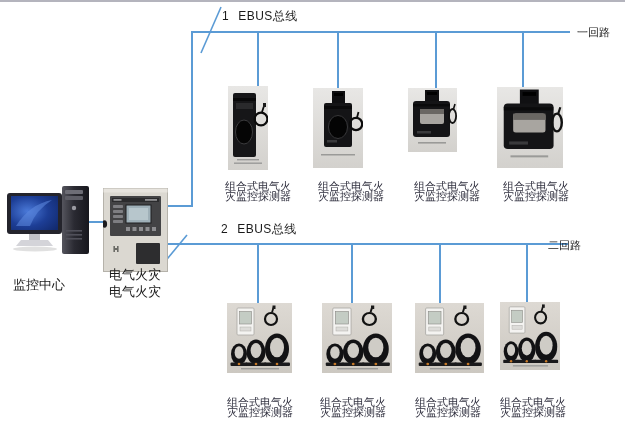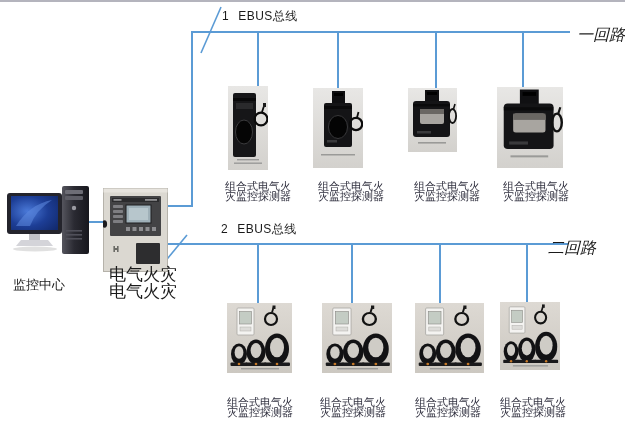--- a/index.html
+++ b/index.html
@@ -8,23 +8,23 @@
     font-family:"Liberation Sans","DejaVu Sans",sans-serif;color:#1a1a1a;
   }
   .topbar{position:absolute;left:0;top:0;width:625px;height:2px;background:#b4b4bd;}
   .wires{position:absolute;left:0;top:0;width:625px;height:442px;}
   .wires path{stroke:var(--bus,#5b9bd5);fill:none;}
   .wire{stroke-width:2px;}
   .slash{stroke-width:1.6px;}
   .lbl{position:absolute;white-space:nowrap;}
   .bus-label{font-size:12px;letter-spacing:.5px;}
   .bus-label .num{margin-right:9px;}
-  .circuit-label{font-size:16px;font-style:italic;}
+  .circuit-label{font-size:11px;}
   .center-label{font-size:13px;}
-  .device-label{font-size:17px;line-height:17px;white-space:pre;text-align:right;}
+  .device-label{font-size:13px;line-height:17px;white-space:pre;text-align:right;}
   .det-label{font-size:11px;line-height:10px;color:#30303f;white-space:pre;}
   .photo{position:absolute;background:linear-gradient(180deg,#e8e7e5,#d3d1cd);}
   .photo.row2{background:linear-gradient(180deg,#ddd9d3,#ccc8c1);}
   .photo svg{display:block;width:100%;height:100%;}
   .figure{position:absolute;}
   .figure svg{display:block;width:100%;height:100%;}
 </style>
 </head>
 <body>
 

